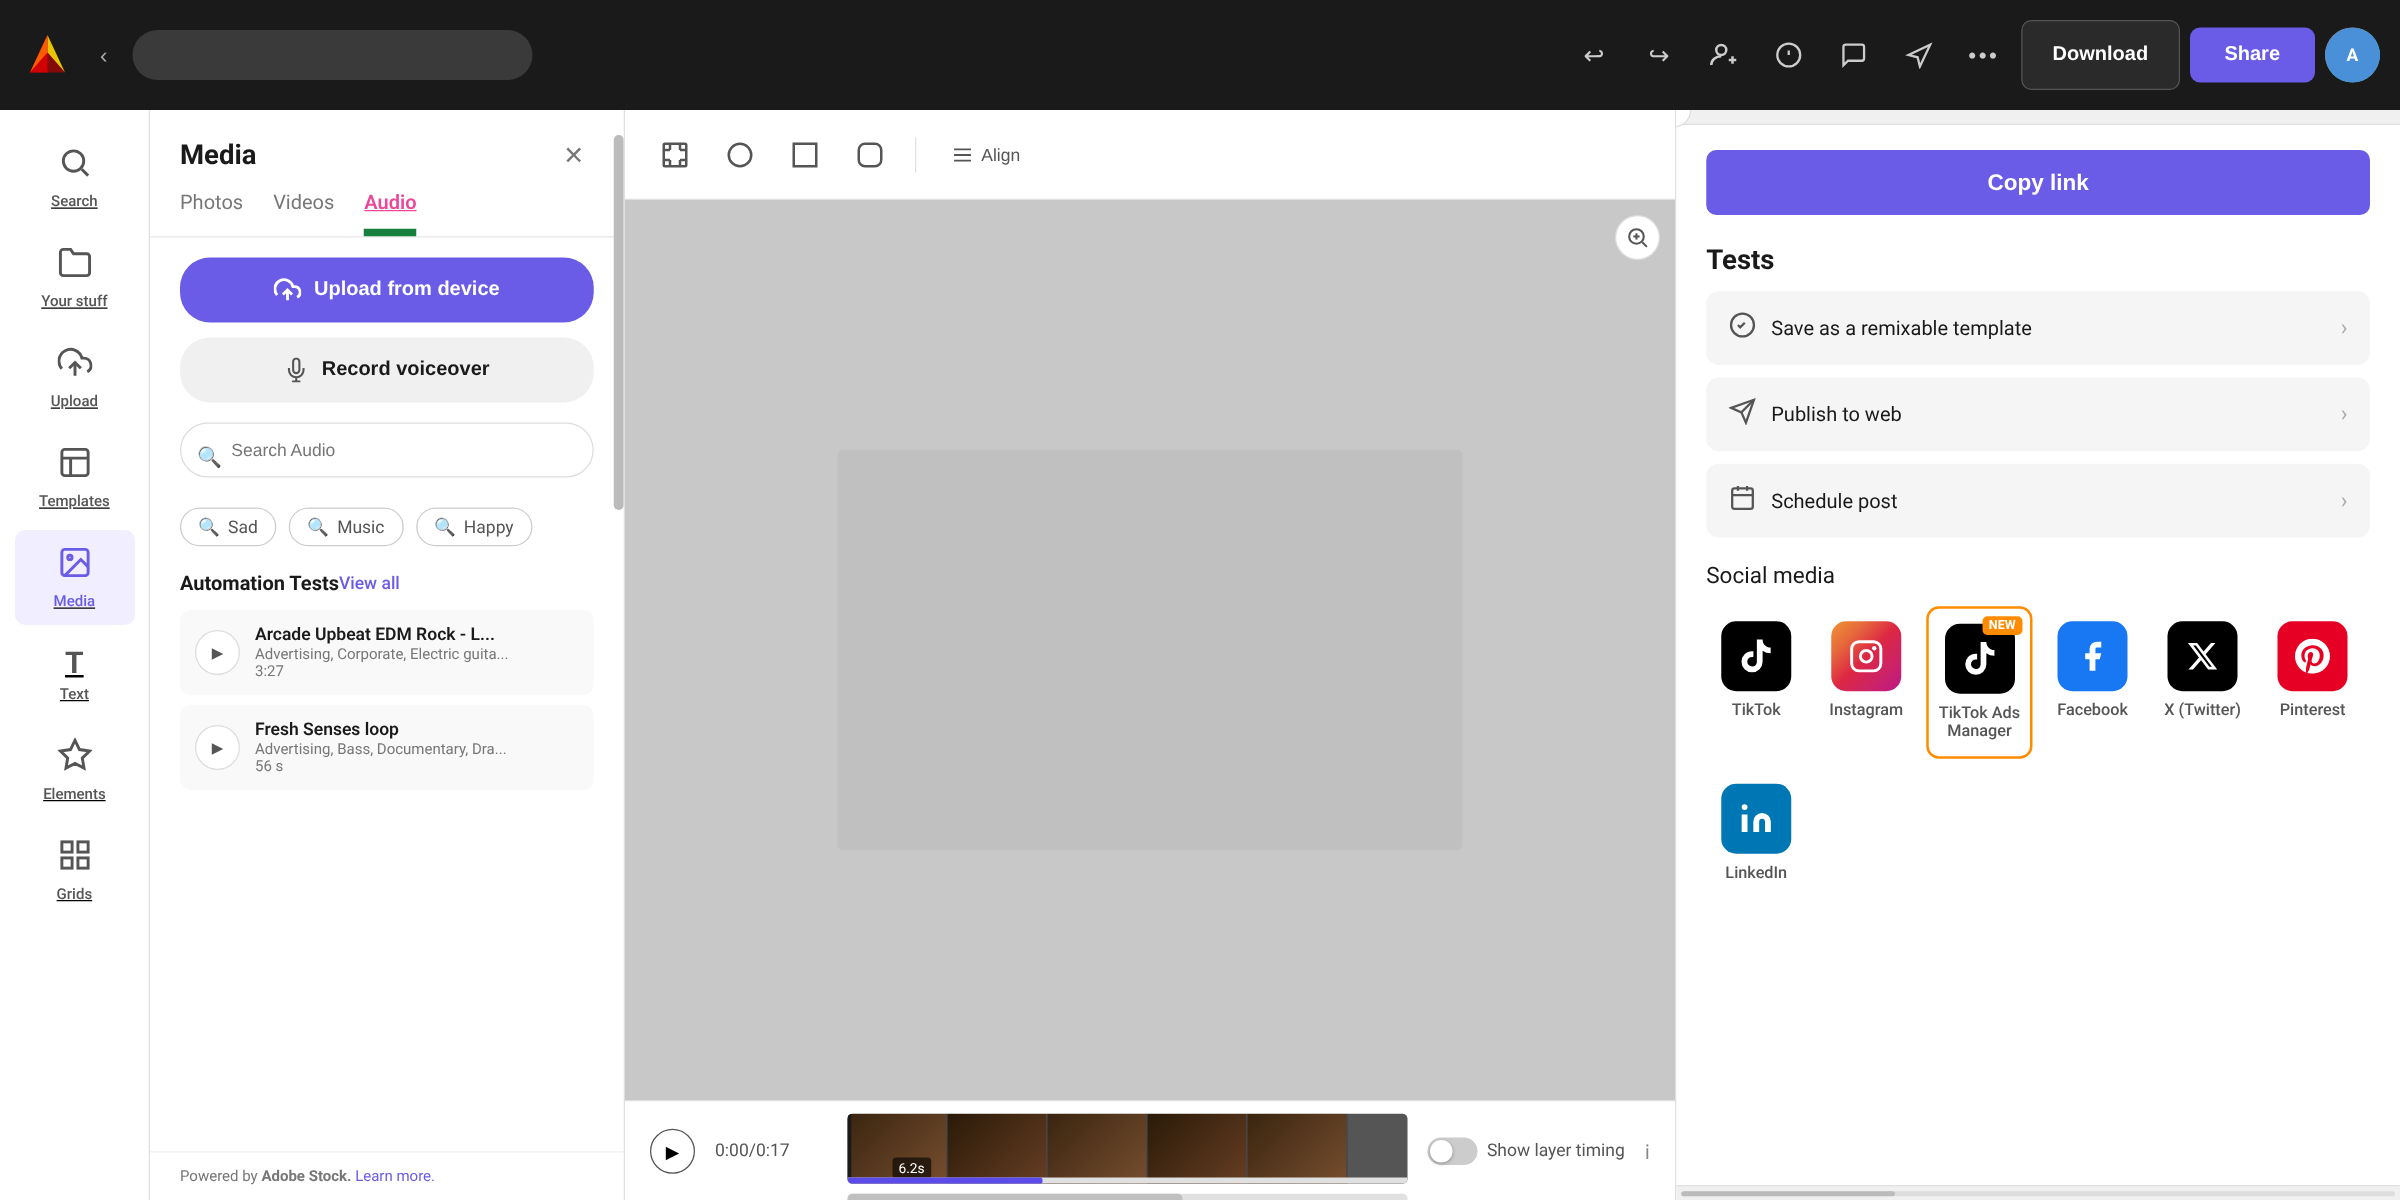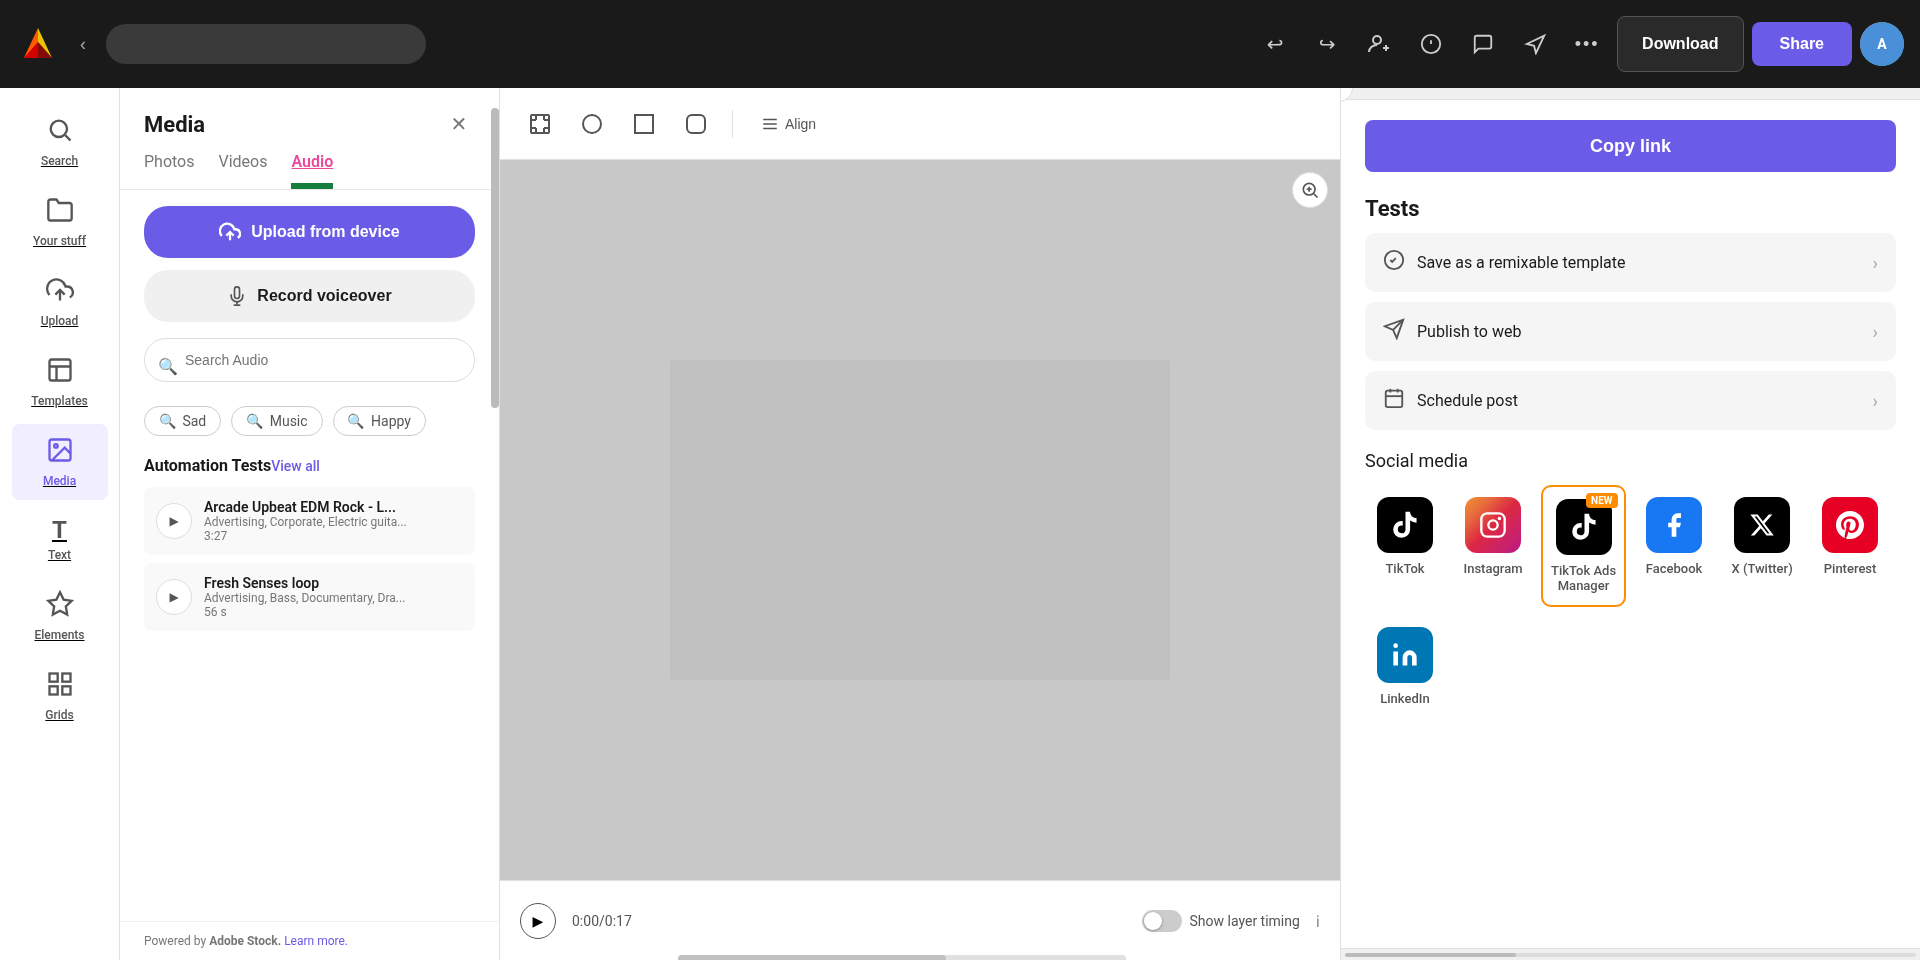--- a/index.html
+++ b/index.html
@@ -550,20 +550,34 @@
 
       <div class="canvas-bottom">
         <div class="timeline-toggle">
           <button style="width:36px;height:36px;border-radius:50%;background:none;border:1.5px solid #555;cursor:pointer;display:flex;align-items:center;justify-content:center;">
             <span style="font-size:14px;">▶</span>
           </button>
         </div>
         <span class="timeline-time">0:00/0:17</span>
         <div style="flex:1;position:relative;height:60px;">
 
+          <div class="thumbnail-strip" style="position:absolute;top:0;left:30px;right:0;height:56px;">
+            <div class="timeline-marker"></div>
+
+            <div class="person-thumb" style="background:linear-gradient(135deg,#3a2510,#7a5030);"></div>
+            <div class="person-thumb" style="background:linear-gradient(135deg,#2a1a08,#6a4025);"></div>
+            <div class="person-thumb" style="background:linear-gradient(135deg,#3a2510,#7a5030);"></div>
+            <div class="person-thumb" style="background:linear-gradient(135deg,#2a1a08,#6a4025);"></div>
+            <div class="person-thumb" style="background:linear-gradient(135deg,#3a2510,#7a5030);"></div>
+            <div style="position:absolute;bottom:4px;left:36px;color:#fff;font-size:11px;background:rgba(0,0,0,0.6);padding:2px 5px;border-radius:3px;">6.2s</div>
+
+            <div style="position:absolute;bottom:0;left:0;width:100%;height:5px;background:#e0e0e0;">
+              <div style="height:5px;width:35%;background:#5a4bea;border-radius:2px;"></div>
+            </div>
+          </div>
 
           <div style="position:absolute;bottom:-12px;left:30px;right:0;height:8px;background:#e0e0e0;border-radius:4px;">
             <div style="height:8px;width:60%;background:#c0c0c0;border-radius:4px;"></div>
           </div>
         </div>
         <div class="timeline-toggle">
           <div class="toggle-switch">
             <div class="toggle-knob"></div>
           </div>
           <span>Show layer timing</span>

